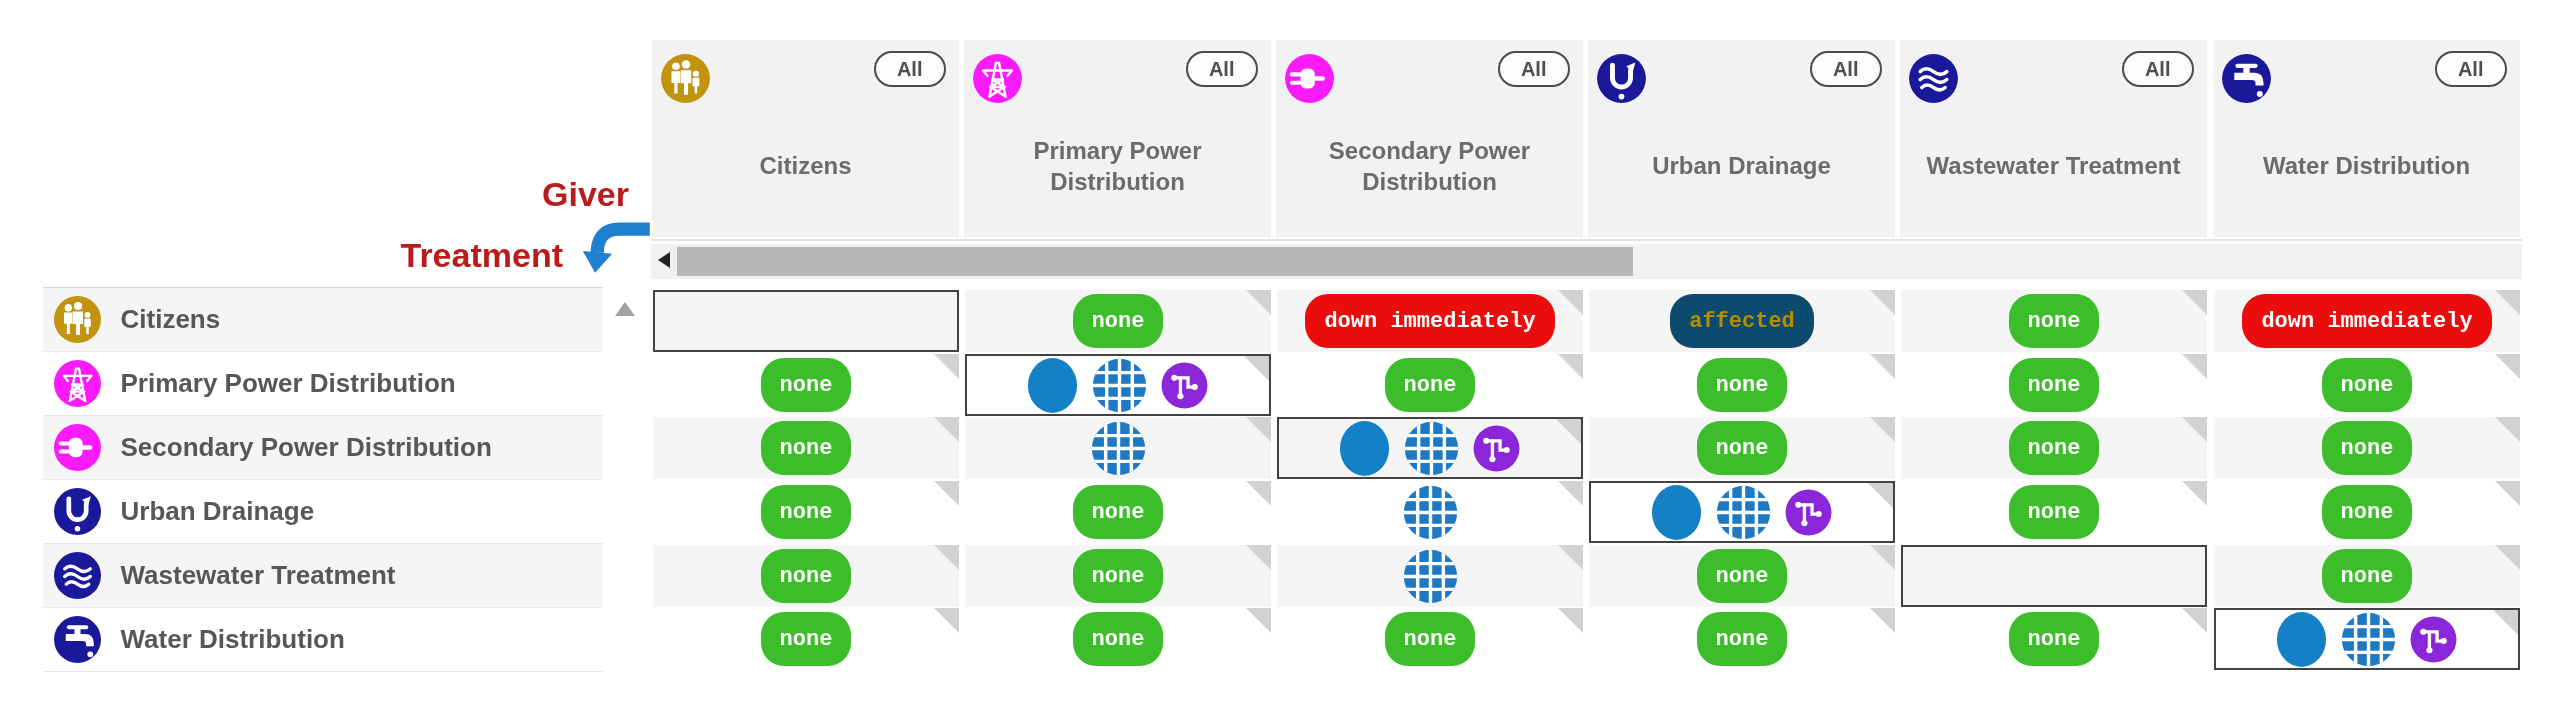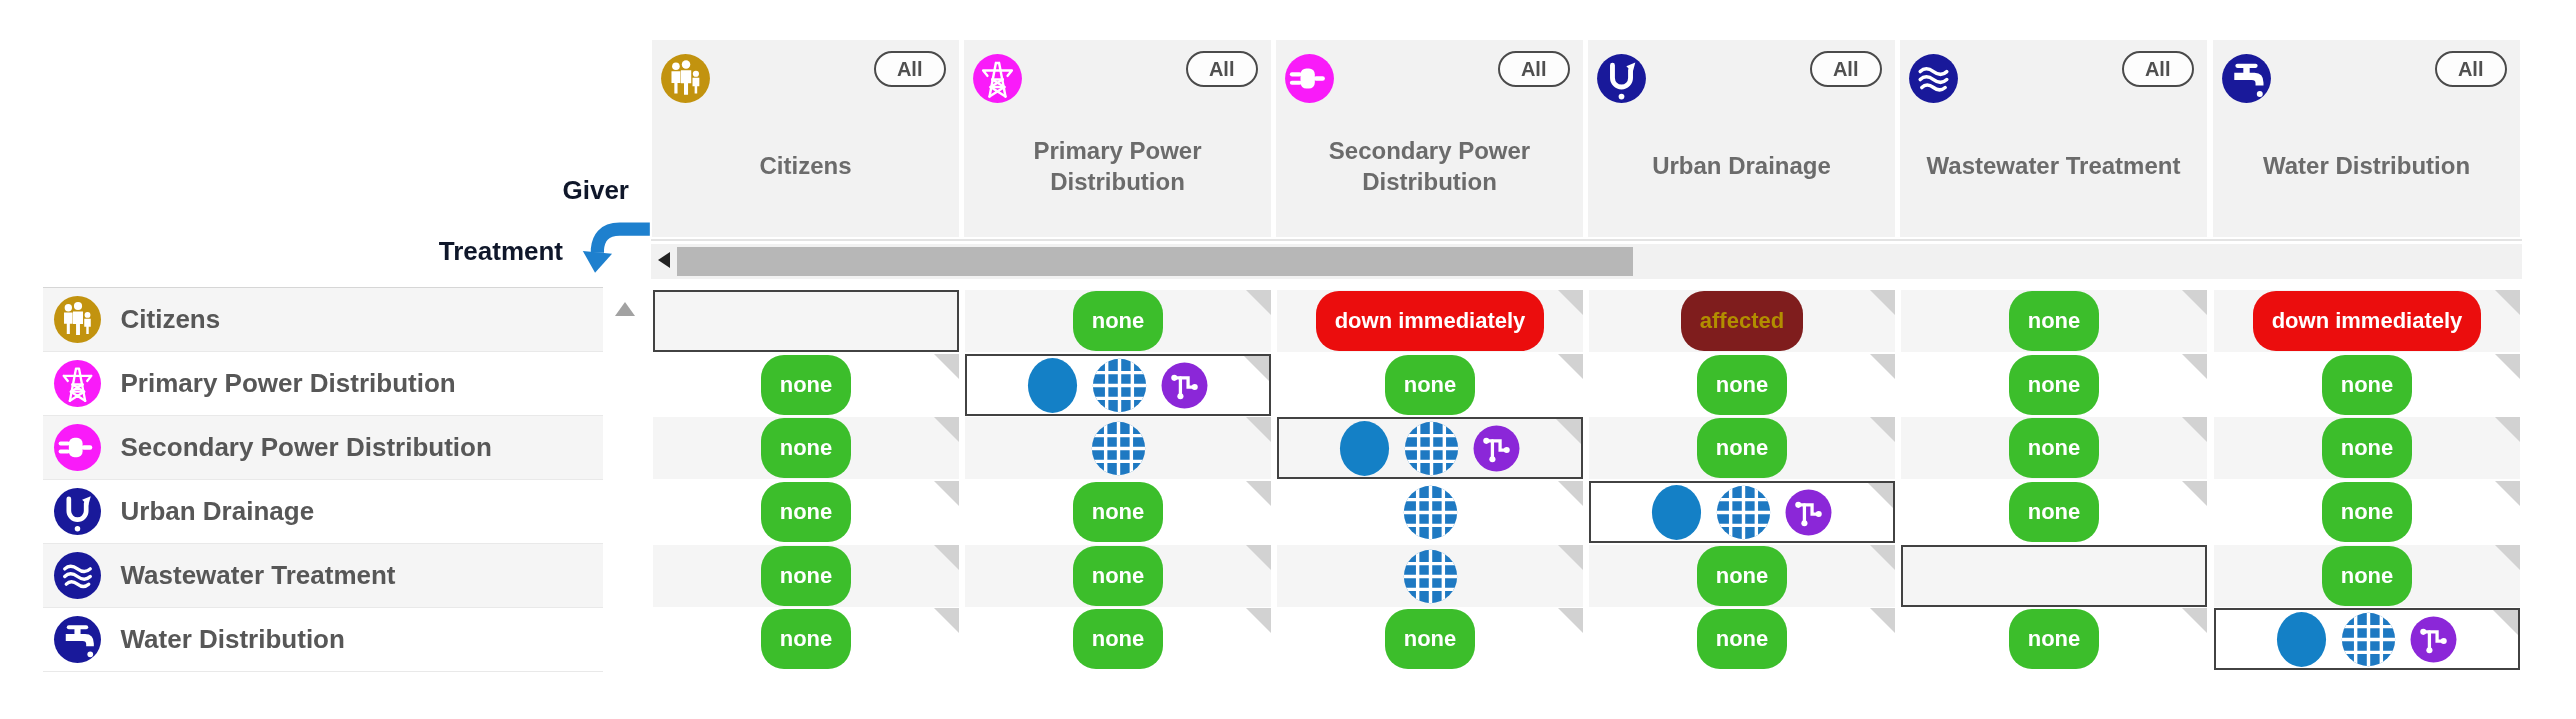--- a/index.html
+++ b/index.html
@@ -1,20 +1,20 @@
 <!DOCTYPE html>
 <html style="font-size:15px"><head>
 <meta charset="utf-8">
 <style>
   html,body{margin:0;padding:0;background:#fff;}
   #app{position:relative;width:2576px;height:719px;background:#ffffff;overflow:hidden;
        font-family:"Liberation Sans","DejaVu Sans",sans-serif;}
 
   
-  .corner-label{position:absolute;color:#0f172a;font-size:26px;font-weight:bold;white-space:nowrap;}
+  .corner-label{position:absolute;color:#b91c1c;font-size:34px;font-weight:bold;white-space:nowrap;}
   #giver-label{top:175px;right:1947px;}
   #receiver-label{top:236px;right:2013px;}
   #receiver-arrow{position:absolute;left:575px;top:216px;}
 
   
   .col-header{position:absolute;top:40px;height:197px;background:#f2f2f2;}
   .hdr-icon{position:absolute;top:13.3px;left:7.6px;}
   .all-btn{position:absolute;top:11.4px;right:13.3px;width:72px;height:36px;background:#fdfdfd;
            border:2.8px solid #4a4a4a;border-radius:19px;display:flex;align-items:center;justify-content:center;
            font-size:20px;font-weight:bold;color:#4f4f4f;box-sizing:border-box;cursor:pointer;}
@@ -37,22 +37,22 @@
   .row-header{height:63px;display:flex;align-items:center;gap:19px;padding-left:9.5px;
               border-bottom:0.9px solid #e9e9e9;cursor:pointer;}
   .row-header .label{color:#575757;font-size:26px;font-weight:bold;}
 
   
   .cell{position:absolute;width:306px;height:62px;box-sizing:border-box;display:flex;
         align-items:center;justify-content:center;gap:11.4px;cursor:pointer;}
   .cell.self{border:2.8px solid #424242;}
   .fold{position:absolute;top:0;right:0;width:0;height:0;
         border-top:25px solid #d2d2d2;border-left:25px solid transparent;pointer-events:none;}
-  .pill{display:inline-flex;align-items:center;justify-content:center;height:60px;padding:0 19px;
-        border-radius:23px;font-size:22px;font-weight:bold;white-space:nowrap;}
+  .pill{display:inline-flex;align-items:center;justify-content:center;height:54px;padding:0 19px;
+        border-radius:23px;font-size:22px;font-weight:bold;white-space:nowrap;font-family:Liberation Mono, monospace;}
 </style>
 </head>
 <body>
 
 <div id="app">
 
   <svg width="0" height="0" style="position:absolute" aria-hidden="true">
     <defs>
         <clipPath id="globeClip">
           <circle cx="31" cy="31" r="28"></circle>
@@ -246,21 +246,21 @@
       <div class="cell self" style="left: 653px; top: 290px; background: rgb(245, 245, 245);"></div>
       <div class="cell" style="left: 965px; top: 290px; background: rgb(245, 245, 245);">
         <span class="pill" style="background:#3CBE2B;color:#FFFFFF">none</span>
         <span class="fold"></span>
       </div>
       <div class="cell" style="left: 1277px; top: 290px; background: rgb(245, 245, 245);">
         <span class="pill" style="background:#EB0D0D;color:#FFFFFF">down immediately</span>
         <span class="fold"></span>
       </div>
       <div class="cell" style="left: 1589px; top: 290px; background: rgb(245, 245, 245);">
-        <span class="pill" style="background:#7f1d1d;color:#B28E00">affected</span>
+        <span class="pill" style="background:#0c4a6e;color:#B28E00">affected</span>
         <span class="fold"></span>
       </div>
       <div class="cell" style="left: 1901px; top: 290px; background: rgb(245, 245, 245);">
         <span class="pill" style="background:#3CBE2B;color:#FFFFFF">none</span>
         <span class="fold"></span>
       </div>
       <div class="cell" style="left: 2214px; top: 290px; background: rgb(245, 245, 245);">
         <span class="pill" style="background:#EB0D0D;color:#FFFFFF">down immediately</span>
         <span class="fold"></span>
       </div>

